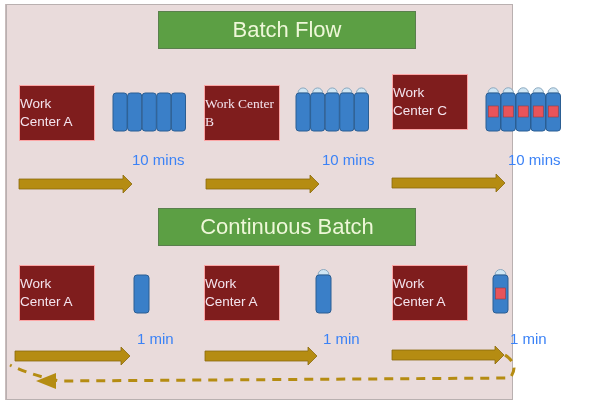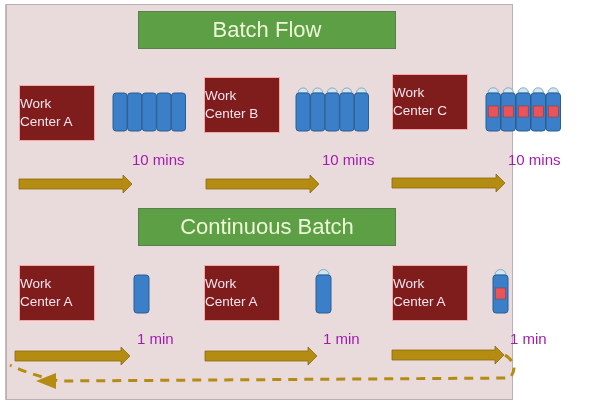--- a/index.html
+++ b/index.html
@@ -1,33 +1,33 @@
 <!DOCTYPE html>
 <html><head>
 <meta charset="utf-8">
 <style>
   html, body { margin:0; padding:0; background:#ffffff; }
   body { width:600px; height:410px; position:relative; overflow:hidden; font-family:"Liberation Sans", sans-serif; }
   .frame { position:absolute; left:6px; top:4px; width:505px; height:394px; background:#e9dbdb; border:1px solid #b9b0b0; box-shadow:-1px 0 0 #c8bcbc; }
-  .banner { position:absolute; left:138px; width:256px; height:36px; background:#5c9f44; border:1px solid #5a7f4d; color:#eef7d8; font-size:22px; text-align:center; line-height:36px; }
+  .banner { position:absolute; left:158px; width:256px; height:36px; background:#5c9f44; border:1px solid #5a7f4d; color:#eef7d8; font-size:22px; text-align:center; line-height:36px; }
   .wc { position:absolute; width:74px; height:54px; background:#7f1d1d; border:1px solid #fca5a5; color:#f4e4ee; font-size:13.5px; line-height:18px; text-align:left; display:flex; align-items:center; justify-content:center; }
-  .time { position:absolute; font-size:15px; color:#a21caf; }
+  .time { position:absolute; font-size:15px; color:#3b82f6; }
   svg.ov { position:absolute; left:0; top:0; }
 </style>
 </head>
 <body>
 
 <div class="frame"></div>
 
 <div class="banner" style="top:11px;">Batch Flow</div>
 
 <div class="wc" style="left:19px;top:85px;">
     <span>Work Center A</span>
   </div>
-<div class="wc" style="left:204px;top:77px;">
+<div class="wc" style="left:204px;top:85px;font-family:Liberation Serif, serif;">
     <span>Work Center B</span>
   </div>
 <div class="wc" style="left:392px;top:74px;">
     <span>Work Center C</span>
   </div>
 
 <div class="time" style="left:132px;top:151px;">10 mins</div>
 <div class="time" style="left:322px;top:151px;">10 mins</div>
 <div class="time" style="left:508px;top:151px;">10 mins</div>
 

